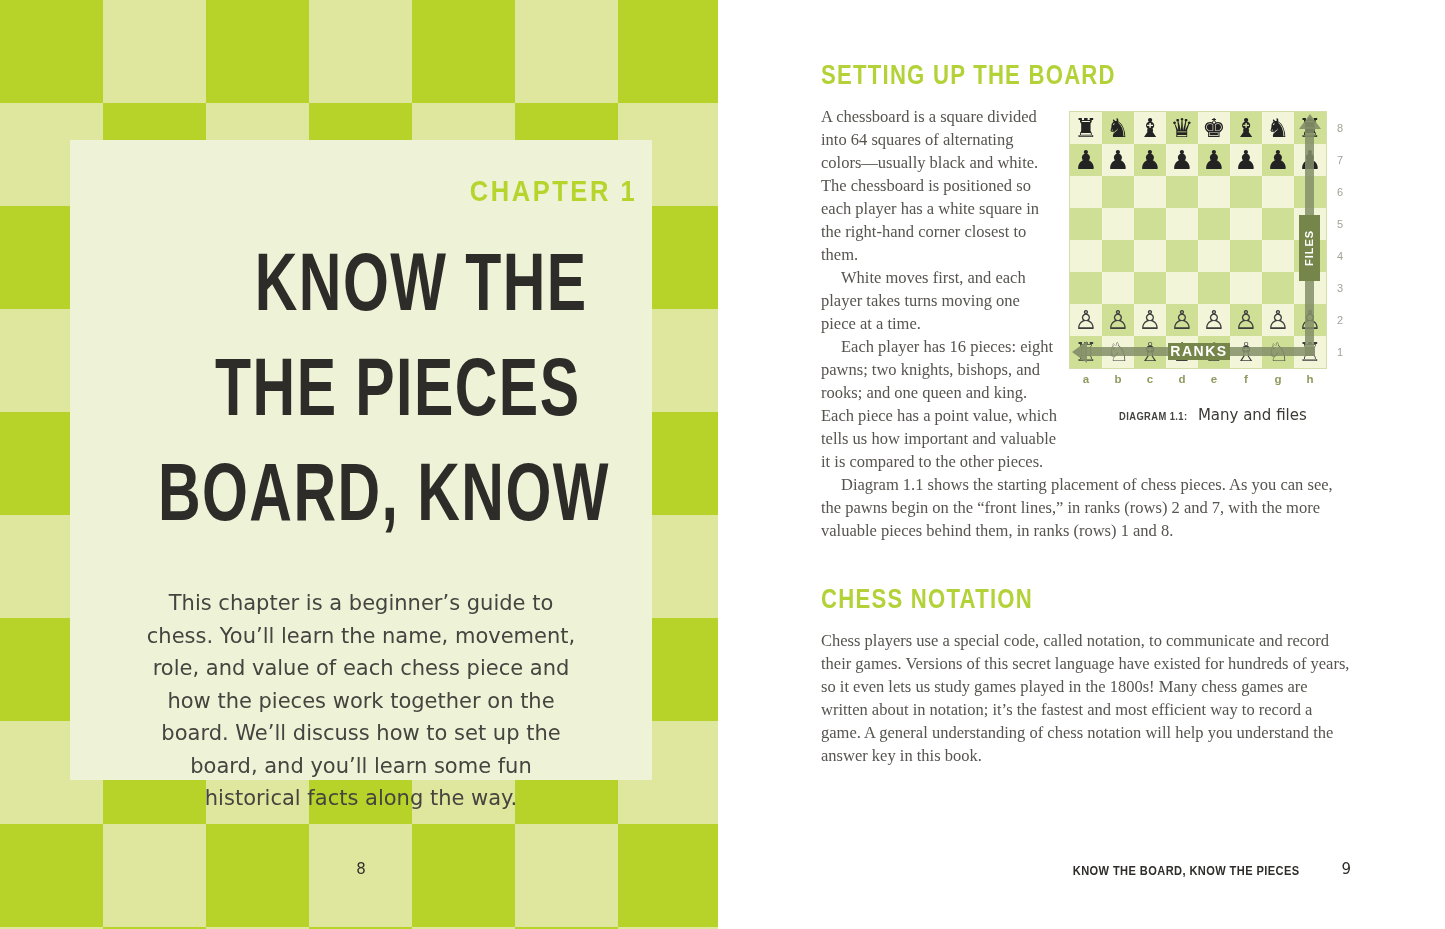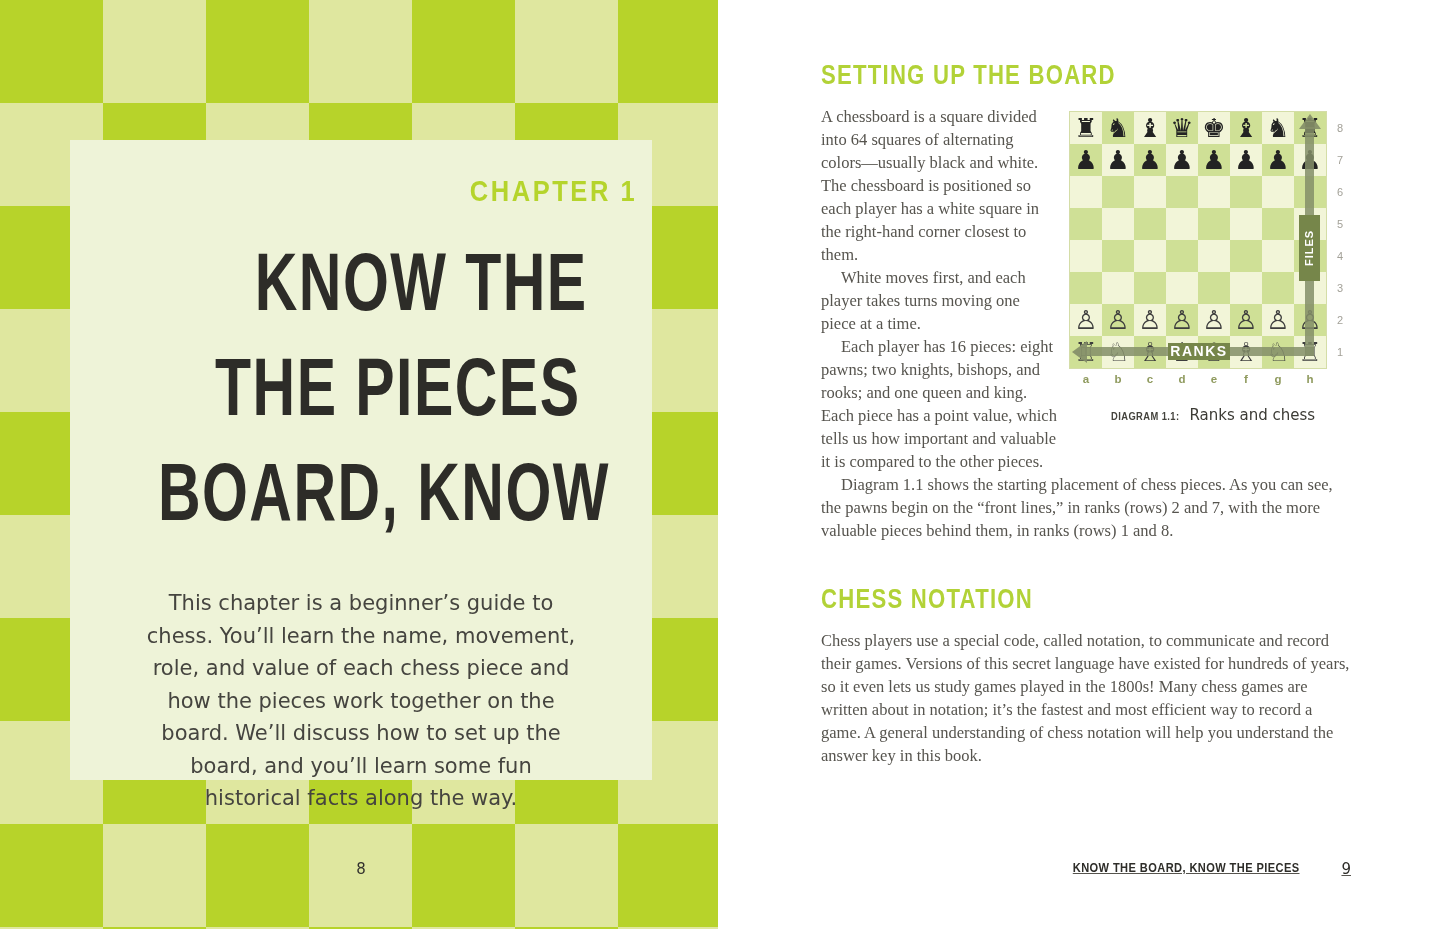--- a/index.html
+++ b/index.html
@@ -80,21 +80,21 @@
     font-weight:700;font-size:14px;letter-spacing:1.5px;text-align:center;
     line-height:17px;}
   .diagram figcaption{margin-top:14px;text-align:center;white-space:nowrap;}
   .caption-label{display:inline-block;transform:scaleX(0.85);
     transform-origin:center center;font-family:"Liberation Sans",sans-serif;
     font-weight:700;font-size:11px;letter-spacing:0.5px;color:#44433d;}
   .caption-text{font-family:"DejaVu Sans",sans-serif;font-size:15px;color:#3c3b35;}
 
   
   .footer-right{position:absolute;right:90px;top:860px;display:flex;
-    align-items:flex-start;gap:42px;text-decoration:underline;}
+    align-items:flex-end;gap:42px;}
   .footer-right .cond{transform:scaleX(0.82);transform-origin:right center;
     font-size:13.5px;letter-spacing:0.5px;color:#2e2d29;white-space:nowrap;}
   .footer-page-num{font-family:"DejaVu Sans",sans-serif;font-size:15px;color:#2e2d29;}
 </style>
 </head>
 <body>
 
 <div class="spread">
 
   <div class="page-left">
@@ -209,21 +209,21 @@
             <div>b</div>
             <div>c</div>
             <div>d</div>
             <div>e</div>
             <div>f</div>
             <div>g</div>
             <div>h</div>
           </div>
         <figcaption>
           <span class="caption-label">DIAGRAM 1.1:</span>
-          <span class="caption-text">Ranks and chess</span>
+          <span class="caption-text">Many and files</span>
         </figcaption>
       </figure>
     <p>A chessboard is a square divided into 64 squares of alternating colors—usually black and white. The chessboard is positioned so each player has a white square in the right-hand corner closest to them.</p>
         <p>White moves first, and each player takes turns moving one piece at a time.</p>
         <p>Each player has 16 pieces: eight pawns; two knights, bishops, and rooks; and one queen and king. Each piece has a point value, which tells us how important and valuable it is compared to the other pieces.</p>
         <p>Diagram 1.1 shows the starting placement of chess pieces. As you can see, the pawns begin on the “front lines,” in ranks (rows) 2 and 7, with the more valuable pieces behind them, in ranks (rows) 1 and 8.</p>
       </div>
 
     <h2 class="section-heading second">
       <span class="cond">CHESS NOTATION</span>

